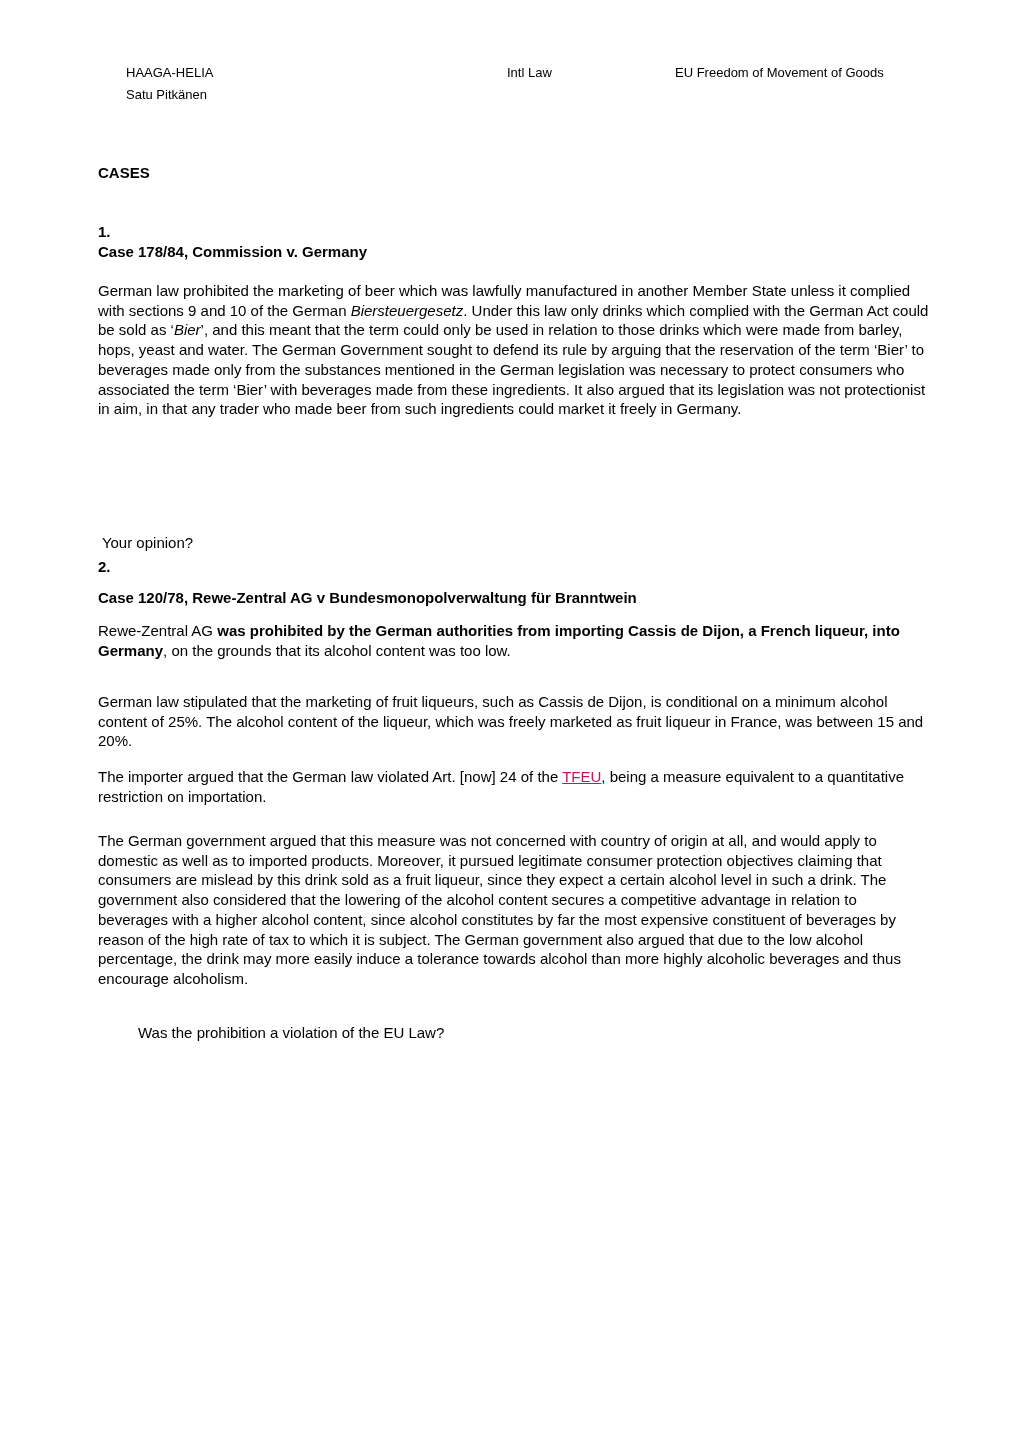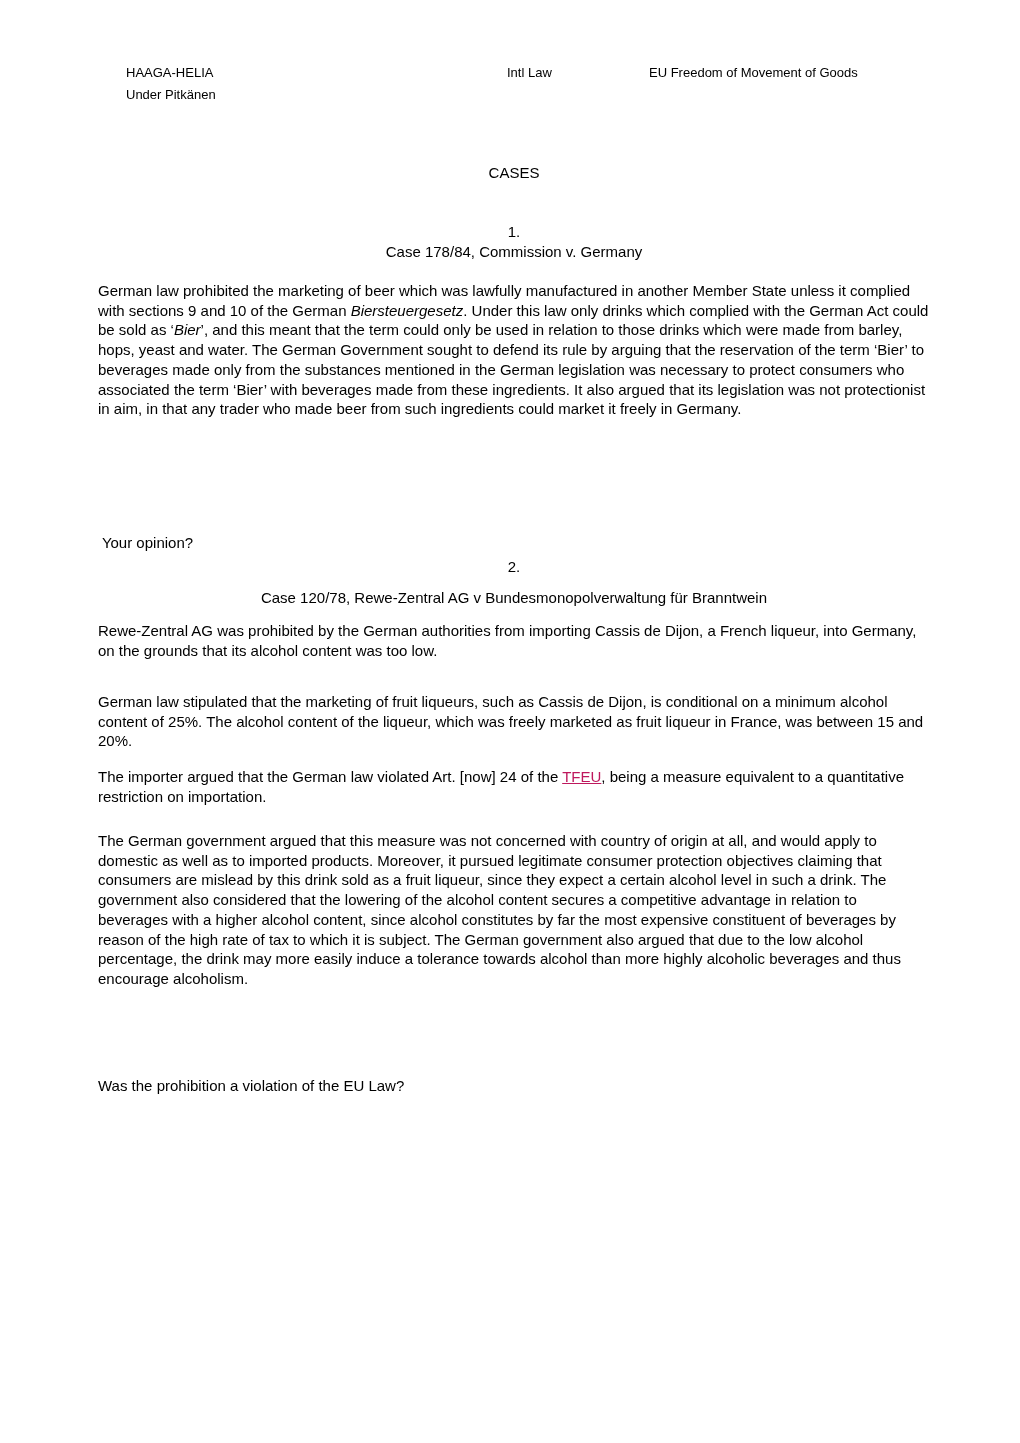--- a/index.html
+++ b/index.html
@@ -1,37 +1,37 @@
 <!DOCTYPE html>
 <html><head>
 <meta charset="utf-8">
 <style>
   html, body { margin:0; padding:0; background:#ffffff; }
   body { width:1020px; height:1443px; position:relative; font-family:"Liberation Sans", sans-serif; color:#000; }
   .header { position:absolute; top:62px; left:98px; width:830px; font-size:13px; line-height:22px;margin-left:28px; }
   .header .row { position:relative; height:22px; }
   .header .org { position:absolute; left:0; }
   .header .course { position:absolute; left:381px; }
-  .header .topic { position:absolute; left:523px; }
+  .header .topic { position:absolute; left:549px; }
   .author { position:absolute; left:0; top:22px; }
   .body-text { font-size:15px; line-height:19.7px; }
   .blk { position:absolute; left:98px; width:832px; }
-  b, .bold { font-weight:normal;text-align:center; }
+  b, .bold { font-weight:bold; }
   a.link { color:#be185d; text-decoration:underline; }
 </style>
 </head>
 <body>
 
 <div class="header">
   <div class="row">
     <span class="org">HAAGA-HELIA</span>
     <span class="course">Intl Law</span>
     <span class="topic">EU Freedom of Movement of Goods</span>
   </div>
-  <span class="author">Under Pitkänen</span>
+  <span class="author">Satu Pitkänen</span>
 </div>
 
 <div class="blk body-text bold" style="top:163px;">CASES</div>
 
 <div class="blk body-text bold" style="top:222px;">1.</div>
 <div class="blk body-text bold" style="top:242px;">Case 178/84, Commission v. Germany</div>
 
 <div class="blk body-text" style="top:281px;"><span>German law prohibited the marketing of beer which was lawfully manufactured in another Member State unless it complied with sections 9 and 10 of the German </span><i>Biersteuergesetz</i><span>.  Under this law only drinks which complied with the German Act could be sold as ‘</span><i>Bier</i><span>’, and this meant that the term could only be used in relation to those drinks which were made from barley, hops, yeast and water.  The German Government sought to defend its rule by arguing that the reservation of the term ‘Bier’ to beverages made only from the substances mentioned in the German legislation was necessary to protect consumers who associated the term ‘Bier’ with beverages made from these ingredients.  It also argued that its legislation was not protectionist in aim, in that any trader who made beer from such ingredients could market it freely in Germany.</span></div>
 
 <div class="blk body-text" style="top:488px; white-space:pre;margin-top:45px;"> Your opinion?</div>
@@ -40,13 +40,13 @@
 <div class="blk body-text bold" style="top:588px;">Case 120/78, Rewe-Zentral AG v Bundesmonopolverwaltung für Branntwein</div>
 
 <div class="blk body-text" style="top:621px;"><span>Rewe-Zentral AG </span><b>was prohibited by the German authorities from importing Cassis de Dijon, a French liqueur, into Germany</b><span>, on the grounds that its alcohol content was too low.</span></div>
 
 <div class="blk body-text" style="top:692px;">German law stipulated that the marketing of fruit liqueurs, such as Cassis de Dijon, is conditional on a minimum alcohol content of 25%.  The alcohol content of the liqueur, which was freely marketed as fruit liqueur in France, was between 15 and 20%.</div>
 
 <div class="blk body-text" style="top:767px;"><span>The importer argued that the German law violated Art. [now] 24 of the </span><a class="link" href="#">TFEU</a><span>, being a measure equivalent to a quantitative restriction on importation.</span></div>
 
 <div class="blk body-text" style="top:831px;">The German government argued that this measure was not concerned with country of origin at all, and would apply to domestic as well as to imported products. Moreover, it pursued legitimate consumer protection objectives claiming that consumers are mislead by this drink sold as a fruit liqueur, since they expect a certain alcohol level in such a drink. The government also considered that the lowering of the alcohol content secures a competitive advantage in relation to beverages with a higher alcohol content, since alcohol constitutes by far the most expensive constituent of beverages by reason of the high rate of tax to which it is subject. The German government also argued that due to the low alcohol percentage, the drink may more easily induce a tolerance towards alcohol than more highly alcoholic beverages and thus encourage alcoholism.</div>
 
-<div class="blk body-text" style="top:1076px;">Was the prohibition a violation of the EU Law?</div>
+<div class="blk body-text" style="top:1023px;margin-left:40px;">Was the prohibition a violation of the EU Law?</div>
 
 </body></html>

